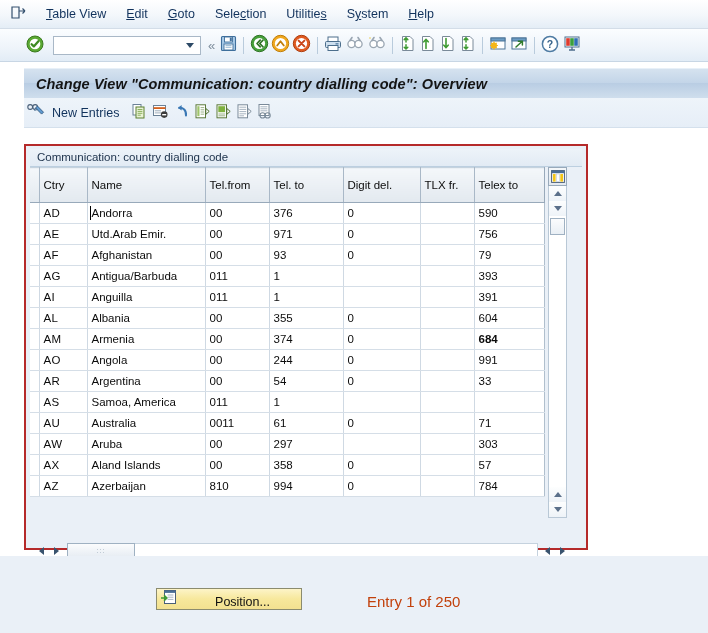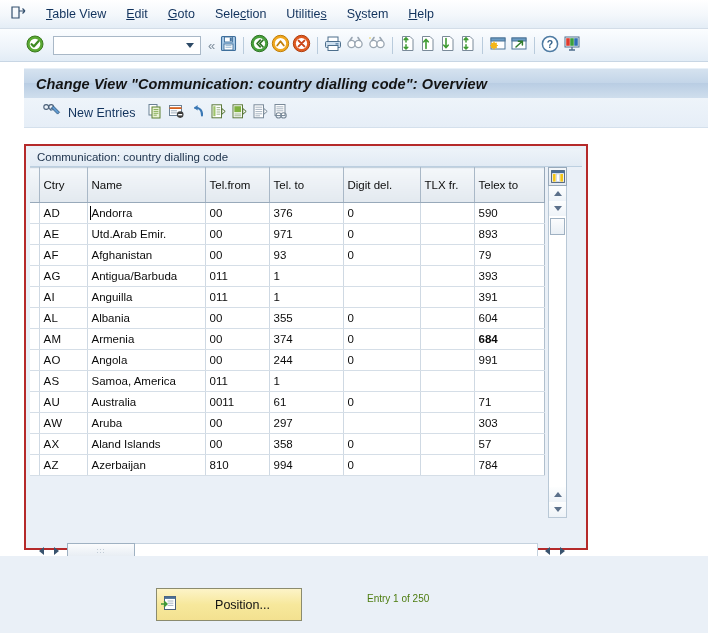--- a/index.html
+++ b/index.html
@@ -104,21 +104,21 @@
 
   
   .apptoolbar {
     height: 30px;
     background: linear-gradient(to bottom, #eef4fa 0%, #e6eef7 100%);
     border-bottom: 1px solid #d4e0ec;
     display: flex;
     align-items: center;
     padding-left: 18px;
     box-sizing: border-box;
-    margin-left: 24px;
+    margin-left: 8px;
   }
   .newentries-lbl {
     font-size: 12.5px;
     color: #11325c;
     margin: 0 8px 0 6px;
     white-space: nowrap;
   }
 
   
   .redbox {
@@ -318,42 +318,42 @@
     top: 556px;
     width: 708px;
     height: 77px;
     background: #eaf0f7;
   }
   .posbtn {
     position: absolute;
     left: 156px;
     top: 32px;
     width: 146px;
-    height: 33px;
+    height: 22px;
     border: 1px solid #8b8b6e;
     background: linear-gradient(to bottom, #fdf4c8 0%, #f7e89c 50%, #f3e190 100%);
     display: flex;
-    align-items: center;
+    align-items: flex-end;
     box-sizing: border-box;
     cursor: pointer;
     gap: 19px;
   }
   .posbtn-lbl {
     flex: 1;
     text-align: center;
     font-size: 12.5px;
     color: #111;
     padding-right: 14px;
   }
   .entrytxt {
     position: absolute;
     left: 367px;
     top: 37px;
-    font-size: 10px;
-    color: #4d7c0f;
+    font-size: 15px;
+    color: #c2410c;
   }
 
   
   .leftstrip {
     position: absolute;
     left: 0; top: 62px;
     width: 24px; height: 494px;
     background: #ffffff;
   }
 </style>
@@ -636,21 +636,21 @@
             <td style="border-right: 1px solid rgb(176, 191, 205); border-radius: 10px;">590</td>
           </tr>
           <tr>
             <td class="selcell"></td>
             <td class="c-ctry">AE</td>
             <td class="c-name">Utd.Arab Emir.</td>
             <td>00</td>
             <td>971</td>
             <td>0</td>
             <td></td>
-            <td style="border-right: 1px solid rgb(176, 191, 205);">893</td>
+            <td style="border-right: 1px solid rgb(176, 191, 205);">756</td>
           </tr>
           <tr>
             <td class="selcell"></td>
             <td class="c-ctry">AF</td>
             <td class="c-name">Afghanistan</td>
             <td>00</td>
             <td>93</td>
             <td>0</td>
             <td></td>
             <td style="border-right: 1px solid rgb(176, 191, 205);">79</td>
@@ -697,20 +697,30 @@
           </tr>
           <tr>
             <td class="selcell"></td>
             <td class="c-ctry">AO</td>
             <td class="c-name">Angola</td>
             <td>00</td>
             <td>244</td>
             <td>0</td>
             <td></td>
             <td style="border-right: 1px solid rgb(176, 191, 205);">991</td>
+          </tr>
+          <tr>
+            <td class="selcell"></td>
+            <td class="c-ctry">AR</td>
+            <td class="c-name">Argentina</td>
+            <td>00</td>
+            <td>54</td>
+            <td>0</td>
+            <td></td>
+            <td style="border-right: 1px solid rgb(176, 191, 205);">33</td>
           </tr>
           <tr>
             <td class="selcell"></td>
             <td class="c-ctry">AS</td>
             <td class="c-name">Samoa, America</td>
             <td>011</td>
             <td>1</td>
             <td></td>
             <td></td>
             <td style="border-right: 1px solid rgb(176, 191, 205);"></td>

